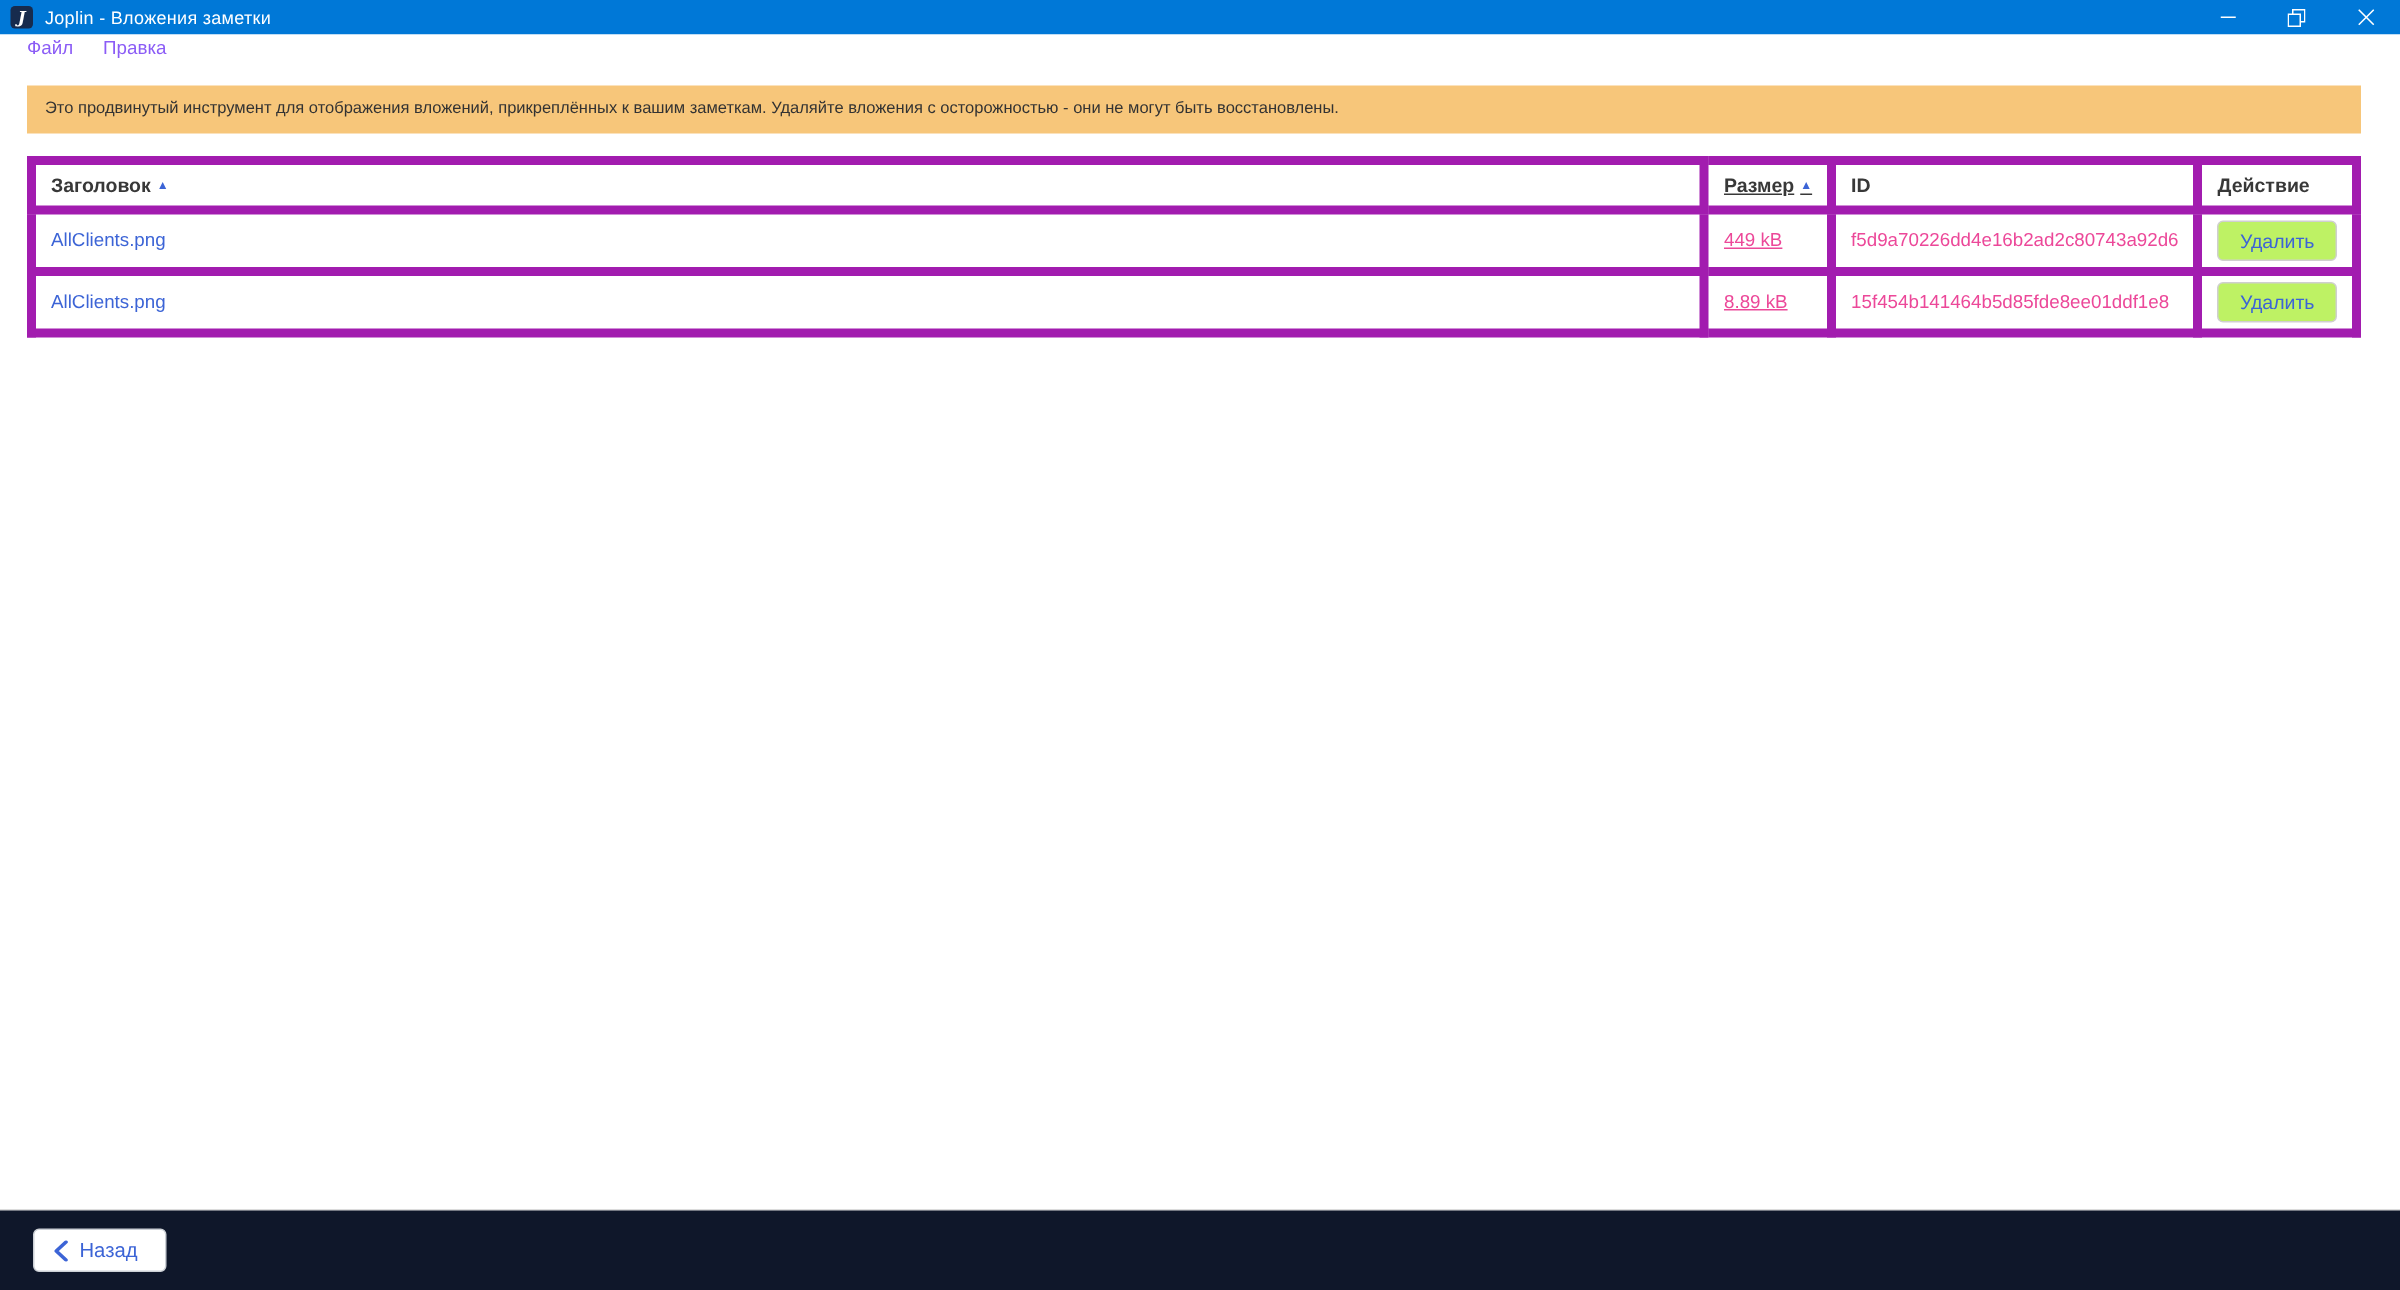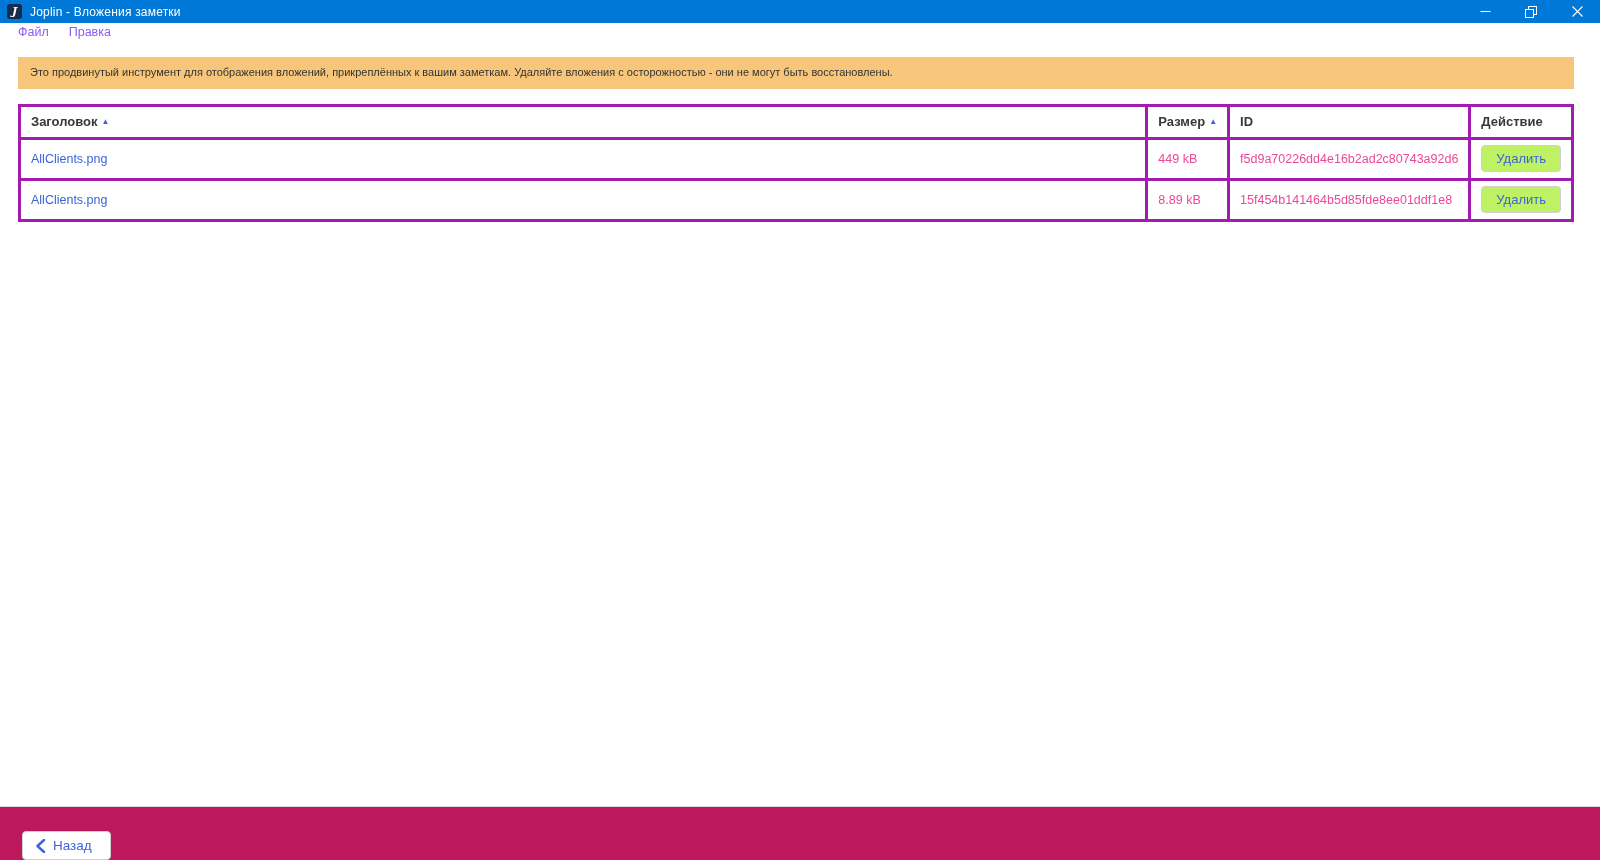--- a/index.html
+++ b/index.html
@@ -47,54 +47,54 @@
     padding: 9px 12px;
     line-height: 1.25;
   }
   table.attachments {
     width: 100%;
     border-collapse: collapse;
     margin-top: 15px;
     font-size: 12.5px;
   }
   table.attachments th, table.attachments td {
-    border: 3px solid #a21caf;
+    border: 6px solid #a21caf;
     text-align: left;
     vertical-align: middle;
   }
   table.attachments th {
     font-size: 13px; font-weight: bold; color: #383838;
     height: 33px; padding: 0 10px;
     background: #ffffff;
   }
   table.attachments td { height: 41px; padding: 0 10px; }
-  .col-size  { width: 63px; }
+  .col-size  { width: 63px; text-decoration: underline; }
   .col-id    { width: 232px; }
   .col-action{ width: 93px; }
   .sort-arrow { color: #3c64d6; font-size: 8px; vertical-align: 2px; margin-left: 4px; }
   a.attachment-link { color: #3c64d6; text-decoration: none; cursor: pointer; margin-top: 43px; }
   .cell-muted { color: #ec4899; }
   .delete-btn {
     background: #bef264;
     border: 1px solid #cfcfcf;
     border-radius: 4px;
     color: #3c64d6;
     font-size: 13px;
     font-family: "Liberation Sans", sans-serif;
     padding: 5px 14px;
     min-width: 78px;
     cursor: pointer;
   }
   
   .footer {
     position: absolute; left: 0; bottom: 0;
     width: 1600px; height: 54px;
-    background: #be185d;
+    background: #0f172a;
     border-top: 1px solid #dcdcdc;
-    display: flex; align-items: flex-end;
+    display: flex; align-items: center;
   }
   .back-btn {
     margin-left: 22px;
     background: #ffffff;
     border: 1px solid #ccd0d5;
     border-radius: 4px;
     color: #3c64d6;
     font-size: 13.5px;
     font-family: "Liberation Sans", sans-serif;
     padding: 6px 18px 6px 12px;

